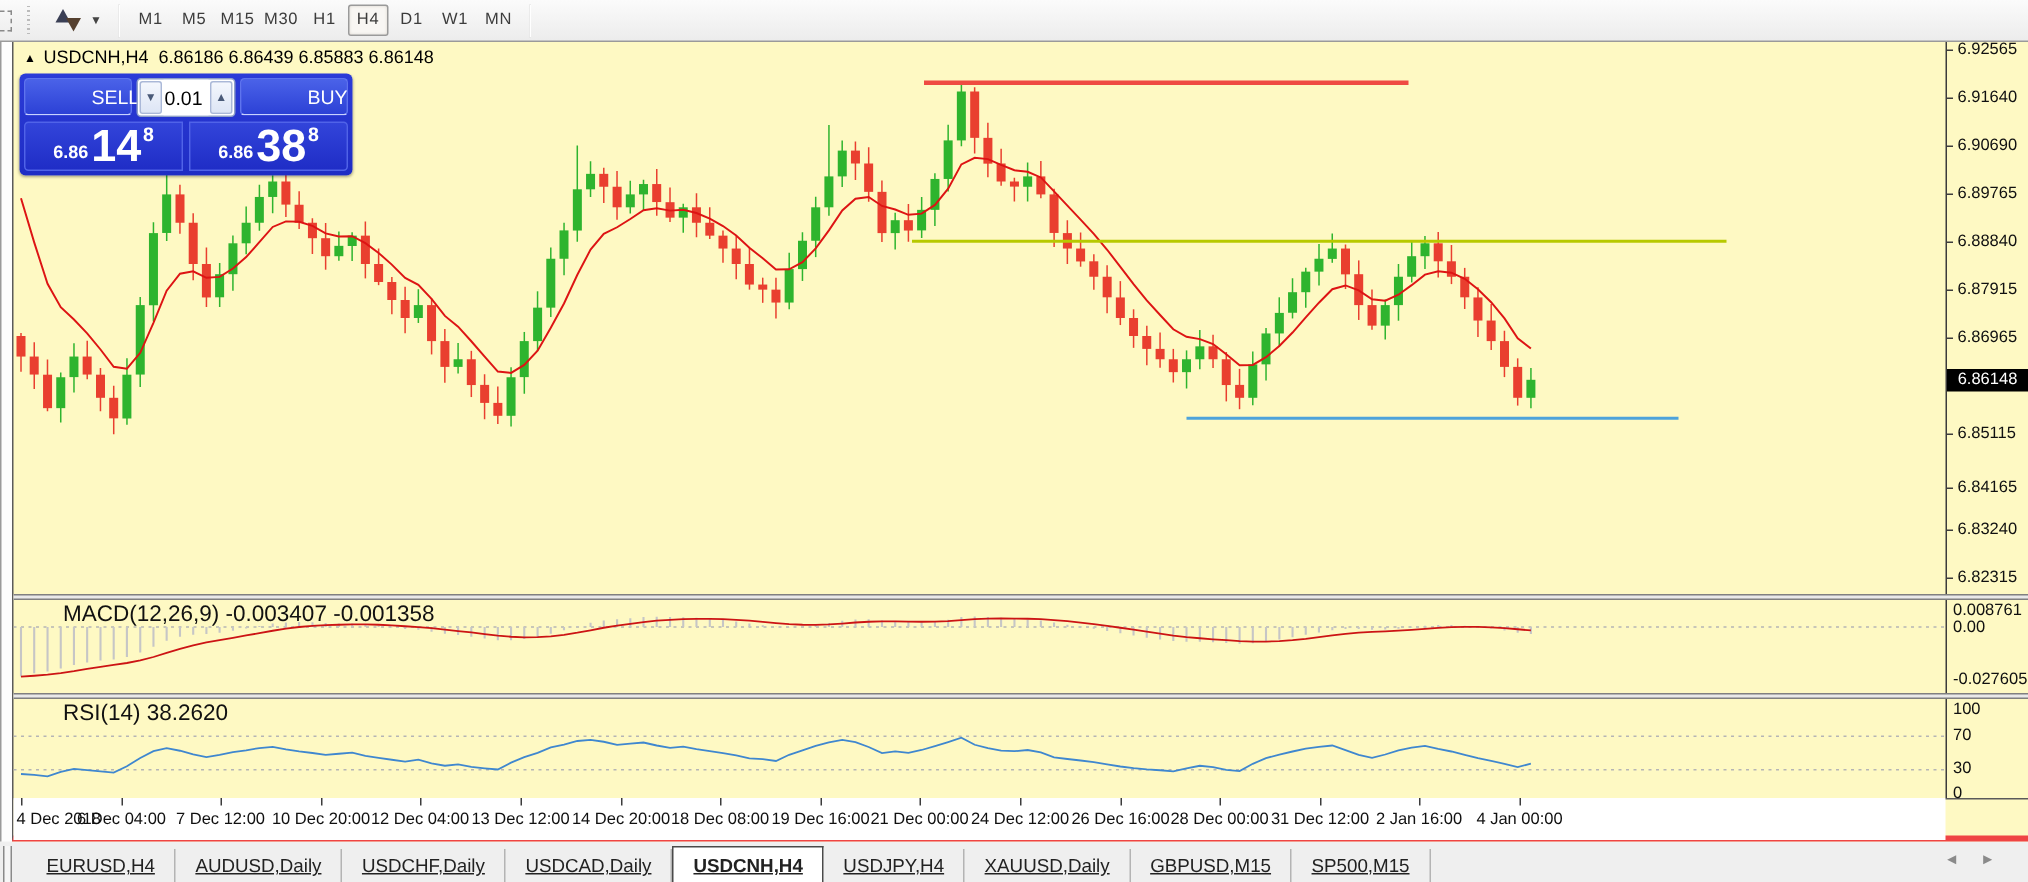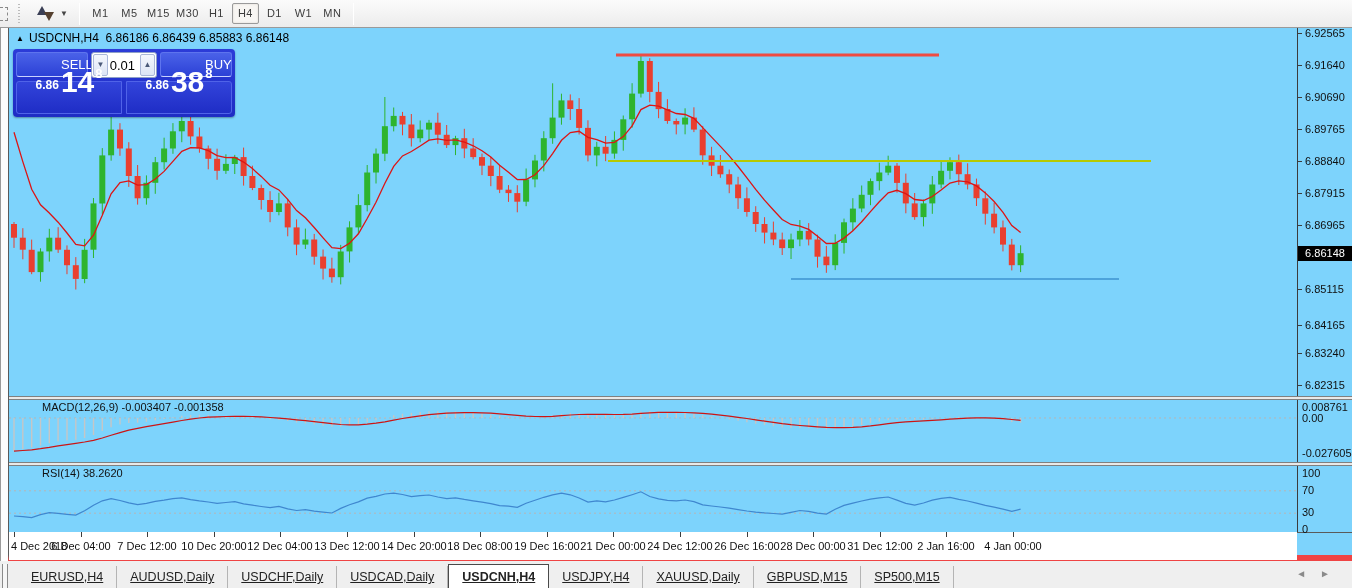--- a/index.html
+++ b/index.html
@@ -25,30 +25,30 @@
   .tf-btn { min-width:27px; height:21px; border:1px solid transparent; background:transparent;
     font-family:"Liberation Sans",sans-serif; font-size:11px; color:#3c3c3c; letter-spacing:.5px;
     margin:0 1px; text-align:center; line-height:19px; }
   .tf-btn.active { background:#f8f6f3; border:1px solid #9a9a9a; border-radius:2px;
     box-shadow:inset 0 0 2px #d9d4cc; }
 
   
   #left-strip { position:absolute; left:0; top:28px; width:8px; height:533px;
     background:#fdfdfd; border-left:1px solid #9a9a9a; }
   #chart-window { position:absolute; left:8px; top:28px; width:1344px; height:533px;
-    background:#7dd3fc; border-left:1px solid #5a5a5a; border-bottom:6px solid #ef4444;text-decoration:underline; }
+    background:#fef9c3; border-left:1px solid #5a5a5a; border-bottom:4px solid #ef4444;text-decoration:underline; }
   #chart-window .pane-svg { position:absolute; left:0; display:block; }
   #axis-vline { position:absolute; left:1288px; top:0; width:1px; height:504px; background:#3c3c3c; }
   .splitter { position:absolute; left:0; width:1344px; height:4px; background:#e9e9e9;
     border-top:1px solid #808080; border-bottom:1px solid #808080; z-index:5; }
 
   #chart-title { position:absolute; left:7px; top:3px; font-size:12px; color:#000; z-index:6; }
   #chart-title .arr { font-size:8px; vertical-align:1px; margin-right:5px; }
 
-  .ind-label { position:absolute; left:5px; font-size:11px; color:#111; z-index:6;padding-left:28px; }
+  .ind-label { position:absolute; left:5px; font-size:15px; color:#111; z-index:6;padding-left:28px; }
 
   
   .pal { position:absolute; left:1289px; width:55px; height:14px; font-size:11px; color:#101010;
     display:flex; align-items:center; }
   .pal i { display:inline-block; width:4px; height:1px; background:#3c3c3c; margin-right:3px; }
   .ptag { position:absolute; left:1289px; width:54px; height:15px; background:#000; color:#fff;
     font-size:11px; text-align:center; line-height:15px; z-index:7; }
   .ial { position:absolute; left:1293px; font-size:11px; color:#101010; }
 
   
@@ -65,21 +65,21 @@
     border:1px solid #5e74ee; border-bottom:1px solid #c9d2ff; border-radius:3px;
     color:#fff; font-size:13px; text-align:center; line-height:23px;padding-left:44px; }
   #tp-spinner { flex:1; height:26px; margin:0 3px; background:#fff; border-radius:3px;
     border:1px solid #8fa0c8; display:flex; align-items:stretch; overflow:hidden; }
   .spin-btn { width:20px; background:linear-gradient(#f4f7fd,#dde5f5); border:1px solid #aab8d8;
     margin:1px; border-radius:2px; font-size:8px; color:#4a5a78; line-height:20px; text-align:center; }
   #tp-volume { flex:1; border:none; outline:none; font-family:"Liberation Sans",sans-serif;
     font-size:13px; color:#000; text-align:right; padding-right:4px; width:30px; }
   #tp-row2 { display:flex; margin-top:3px; height:33px; }
   .tp-price { flex:1; background:linear-gradient(#3244da,#1f2dc6); border:1px solid #5063e8;
-    color:#fff; display:flex; align-items:flex-end; justify-content:center; padding-bottom:18px; }
+    color:#fff; display:flex; align-items:flex-end; justify-content:center; padding-bottom:2px; }
   .tp-price:first-child { margin-right:2px; border-radius:3px 0 0 3px; }
   .tp-price:last-child { margin-left:2px; border-radius:0 3px 3px 0; }
   .tp-pfx { font-size:12px; font-weight:bold; margin:0 2px 3px 0; }
   .tp-big { font-size:30px; font-weight:bold; line-height:26px; }
   .tp-sup { font-size:13px; font-weight:bold; margin:0 0 14px 1px; }
 
   
   #tabstrip { position:absolute; left:0; top:562px; width:1352px; height:26px; background:#efefef;
     display:flex; align-items:flex-end; }
   #tab-notch { width:6px; height:24px; border-left:1px solid #8a8a8a; border-right:1px solid #8a8a8a;

